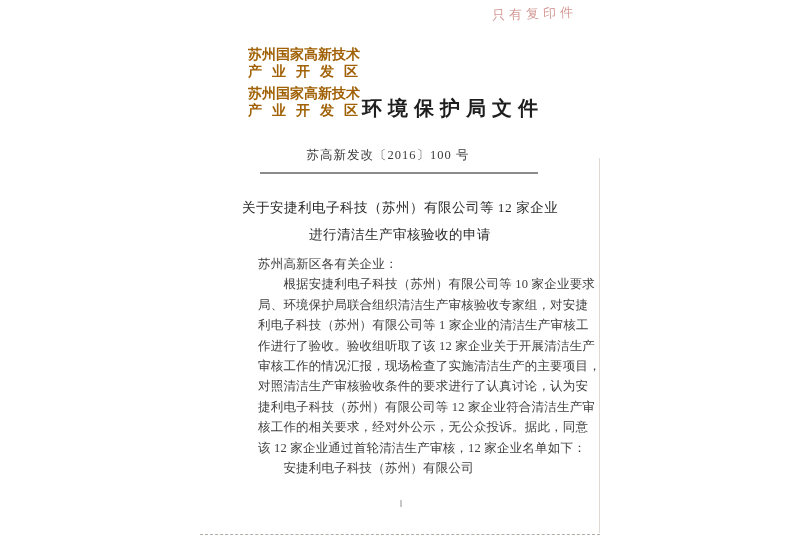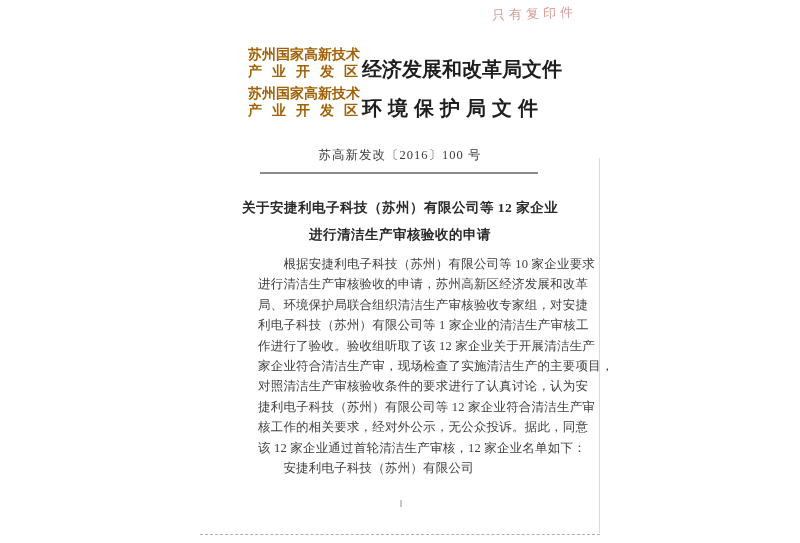--- a/index.html
+++ b/index.html
@@ -44,40 +44,40 @@
     font-size: 20px;
     line-height: 22px;
     color: #1e1e1e;
     margin-left: 4px;
     white-space: nowrap;
   }
   .bureau.spaced { letter-spacing: 6px; }
   
   .doc-number {
     position: absolute;
-    left: 200px; top: 147px; width: 400px;
+    left: 188px; top: 147px; width: 400px;
     text-align: center;
     font-size: 12.5px;
     color: #3a3a3a;
     letter-spacing: 1px;
     white-space: nowrap;
   }
   
   .rule {
     position: absolute;
     left: 260px; top: 172px;
     width: 278px; height: 2px;
     background: #8b8b8b;
   }
   
   .title {
     position: absolute;
     left: 180px; top: 194px; width: 440px;
     text-align: center;
-    font-weight: bold;
+    font-weight: normal;
     font-size: 13.5px;
     line-height: 27px;
     color: #2a2a2a;
     letter-spacing: 0.5px;
   }
   
   .body-text {
     position: absolute;
     left: 258px; top: 254px;
     width: 330px;
@@ -116,21 +116,20 @@
 <div class="scan">
 
   <div class="handwriting">只有复印件</div>
 
   <div class="header">
     <div class="header-row">
       <div class="org-small">
         <div class="l1">苏州国家高新技术</div>
         <div class="l2">产 业 开 发 区</div>
       </div>
-      <div class="bureau">经济发展和改革局文件</div>
     </div>
     <div class="header-row">
       <div class="org-small">
         <div class="l1">苏州国家高新技术</div>
         <div class="l2">产 业 开 发 区</div>
       </div>
       <div class="bureau spaced">环境保护局文件</div>
     </div>
   </div>
 
@@ -138,32 +137,32 @@
 
   <div class="rule"></div>
 
   <div class="title">
     <div>关于安捷利电子科技（苏州）有限公司等 12 家企业</div>
     <div>进行清洁生产审核验收的申请</div>
   </div>
 
   <div class="body-text">
 
+      <div class="body-line">苏州高新区各有关企业：</div>
 
       <div class="body-line">　　根据安捷利电子科技（苏州）有限公司等 10 家企业要求</div>
 
-      <div class="body-line">进行清洁生产审核验收的申请，苏州高新区经济发展和改革</div>
 
       <div class="body-line">局、环境保护局联合组织清洁生产审核验收专家组，对安捷</div>
 
       <div class="body-line">利电子科技（苏州）有限公司等 1 家企业的清洁生产审核工</div>
 
       <div class="body-line">作进行了验收。验收组听取了该 12 家企业关于开展清洁生产</div>
 
-      <div class="body-line">家企业符合清洁生产审，现场检查了实施清洁生产的主要项目，</div>
+      <div class="body-line">审核工作的情况汇报，现场检查了实施清洁生产的主要项目，</div>
 
       <div class="body-line">对照清洁生产审核验收条件的要求进行了认真讨论，认为安</div>
 
       <div class="body-line">捷利电子科技（苏州）有限公司等 12 家企业符合清洁生产审</div>
 
       <div class="body-line">核工作的相关要求，经对外公示，无公众投诉。据此，同意</div>
 
       <div class="body-line">该 12 家企业通过首轮清洁生产审核，12 家企业名单如下：</div>
 
       <div class="body-line">　　安捷利电子科技（苏州）有限公司</div>

